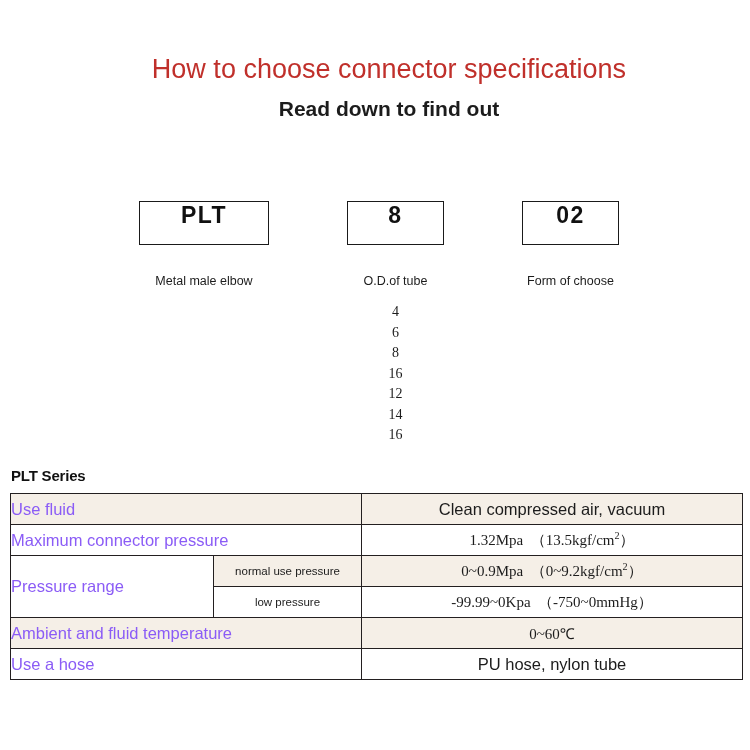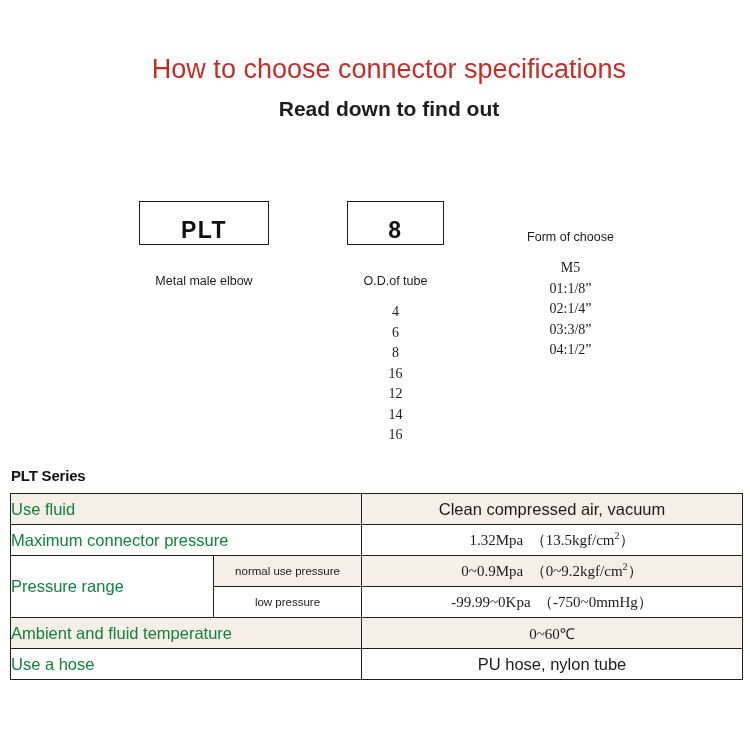--- a/index.html
+++ b/index.html
@@ -54,21 +54,21 @@
   }
   .code-col-1 { left: 139px; width: 130px; }
   .code-col-2 { left: 347px; width: 97px;  }
   .code-col-3 { left: 522px; width: 97px;  }
 
   .code-box {
     border: 1.6px solid #1a1a1a;
     background: #ffffff;
     height: 44px;
     display: flex;
-    align-items: flex-end;
+    align-items: flex-start;
     justify-content: center;
     box-sizing: border-box;
   }
   .code-box-text {
     font-size: 23px;
     font-weight: 700;
     letter-spacing: 1.5px;
     color: #111111;
   }
   .code-caption {
@@ -112,21 +112,21 @@
     table-layout: fixed;
   }
   table.spec td {
     border: 1px solid #231f20;
     padding: 0;
     vertical-align: middle;
   }
   .c-label {
     font-size: 16.5px;
     padding-left: 11px;
-    color: #15803d;
+    color: #8b5cf6;
     height: 30px;
   }
   .c-sublabel {
     font-size: 11.5px;
     text-align: center;
     color: #1c1c1c;
     height: 30px;
     margin-top: 12px;
   }
   .c-value {
@@ -172,28 +172,24 @@
       <div>6</div>
       <div>8</div>
       <div>16</div>
       <div>12</div>
       <div>14</div>
       <div>16</div>
     </div>
   </div>
 
   <div class="code-col code-col-3">
+    <div class="code-box">
+      <span class="code-box-text">02</span>
+    </div>
     <div class="code-caption">Form of choose</div>
-    <div class="code-list">
-      <div>M5</div>
-      <div>01:1/8”</div>
-      <div>02:1/4”</div>
-      <div>03:3/8”</div>
-      <div>04:1/2”</div>
-    </div>
   </div>
 </div>
 
 <div class="series-heading">PLT Series</div>
 
 <div class="spec-table-wrap">
   <table class="spec">
     <colgroup>
       <col style="width:203px">
       <col style="width:148px">

